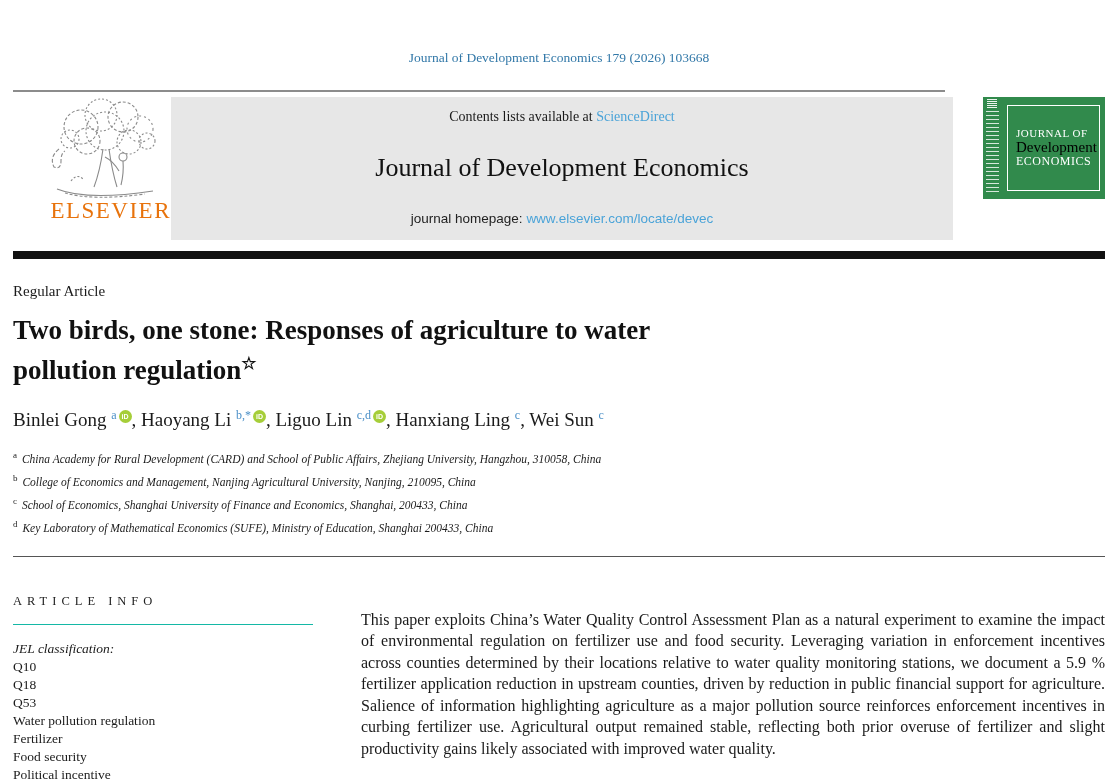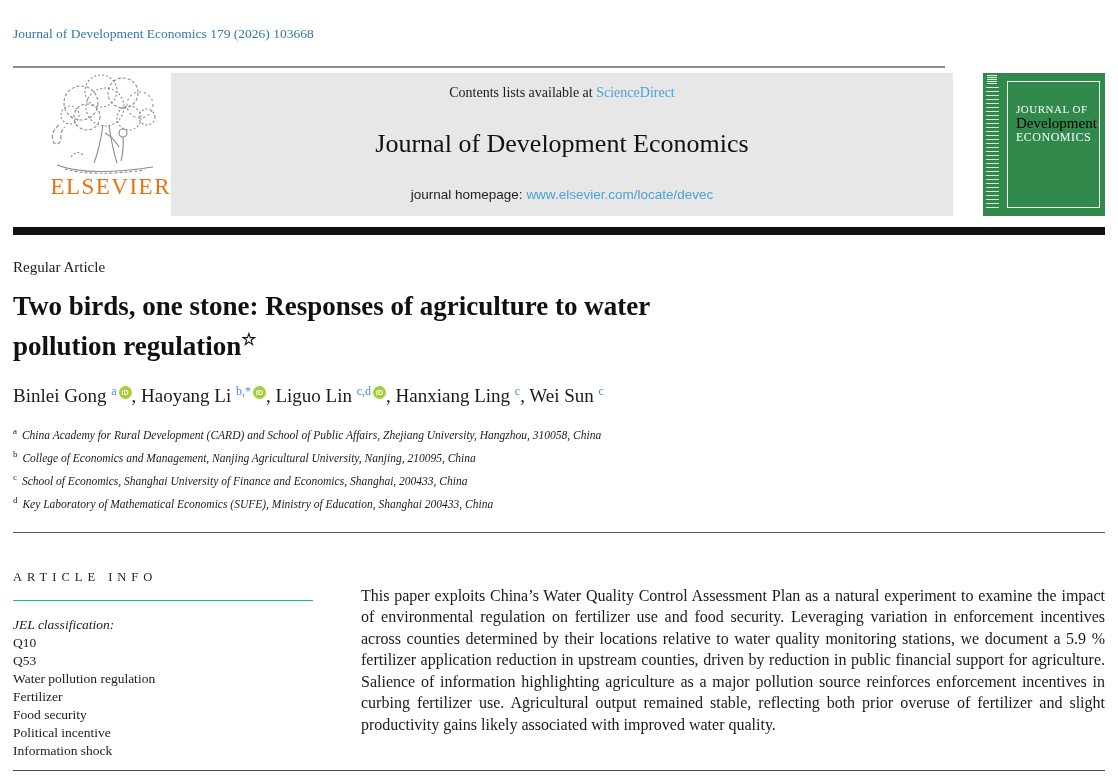--- a/index.html
+++ b/index.html
@@ -1,37 +1,37 @@
 <!DOCTYPE html>
 <html><head>
 <meta charset="utf-8">
 <style>
   * { margin:0; padding:0; box-sizing:border-box; }
   html,body { width:1118px; height:784px; background:#ffffff; overflow:hidden;
     font-family:"Liberation Serif","DejaVu Serif",serif; color:#1a1a1a; }
   .page { width:1118px; height:784px; padding:0 13px; position:relative; }
 
   
-  .citation { padding-top:26px; font-size:13.5px; color:#3278a8; }
+  .citation { padding-top:14px; text-align:center; font-size:13.5px; color:#3278a8;margin-top:36px; }
 
   
   .header { margin-top:24px; position:relative; }
   .header-rule { position:absolute; top:0; left:0; right:160px; height:2px; background:#8c8c8c; }
   .header-row { display:flex; padding-top:7px; }
   .logo-box { width:158px; height:143px; background:#ffffff; display:flex; flex-direction:column;
     align-items:flex-end; justify-content:flex-start; padding-left:2px; }
   .logo-tree { margin-left:4px; }
   .logo-word { font-size:23px; letter-spacing:1.5px; color:#e8730c; line-height:1; margin-top:-2px; }
   .band { flex:1; height:143px; background:#e7e7e7; display:flex; flex-direction:column;
     align-items:center; justify-content:space-between; padding:12px 10px 14px 10px; }
   .contents-line { font-size:14px; color:#1a1a1a; }
   .link { color:#4aa3d8; text-decoration:none; cursor:pointer; }
   .journal-title { font-size:26px; color:#111; }
   .homepage-line { font-family:"Liberation Sans","DejaVu Sans",sans-serif; font-size:13.5px; color:#222; }
-  .cover { width:122px; height:143px; background:#318a4c; margin-left:30px; position:relative; overflow:hidden; }
+  .cover { width:122px; height:102px; background:#318a4c; margin-left:30px; position:relative; overflow:hidden; }
   .cover-toc { position:absolute; left:3px; top:14px; bottom:6px; width:13px;
     background:repeating-linear-gradient(to bottom, rgba(255,255,255,.8) 0 1px, rgba(49,138,76,0) 1px 4px); }
   .cover-emblem { position:absolute; left:4px; top:2px; width:10px; height:10px;
     background:repeating-linear-gradient(to bottom, rgba(255,255,255,.9) 0 1px, rgba(49,138,76,0) 1px 2px); }
   .cover-panel { position:absolute; left:24px; top:8px; right:5px; bottom:8px;
     border:1px solid #ffffff; padding:22px 0 0 8px; }
   .cover-t1 { color:#fff; font-size:11px; letter-spacing:.5px; line-height:1.05; }
   .cover-t2 { color:#000000; font-size:15px; line-height:1.05; }
   .cover-t3 { color:#fff; font-size:12px; letter-spacing:.5px; line-height:1.1; }
 
@@ -134,20 +134,21 @@
 
   <div class="mid-rule"></div>
 
   <div class="columns">
     <div class="col-left">
       <div class="col-heading">ARTICLE INFO</div>
       <div class="info-list">
         <div class="info-label">JEL classification:</div>
         <div>
             <div>Q10</div>
+            <div>Q18</div>
             <div>Q53</div>
           </div>
         <div>
             <div>Water pollution regulation</div>
             <div>Fertilizer</div>
             <div>Food security</div>
             <div>Political incentive</div>
             <div>Information shock</div>
           </div>
       </div>

